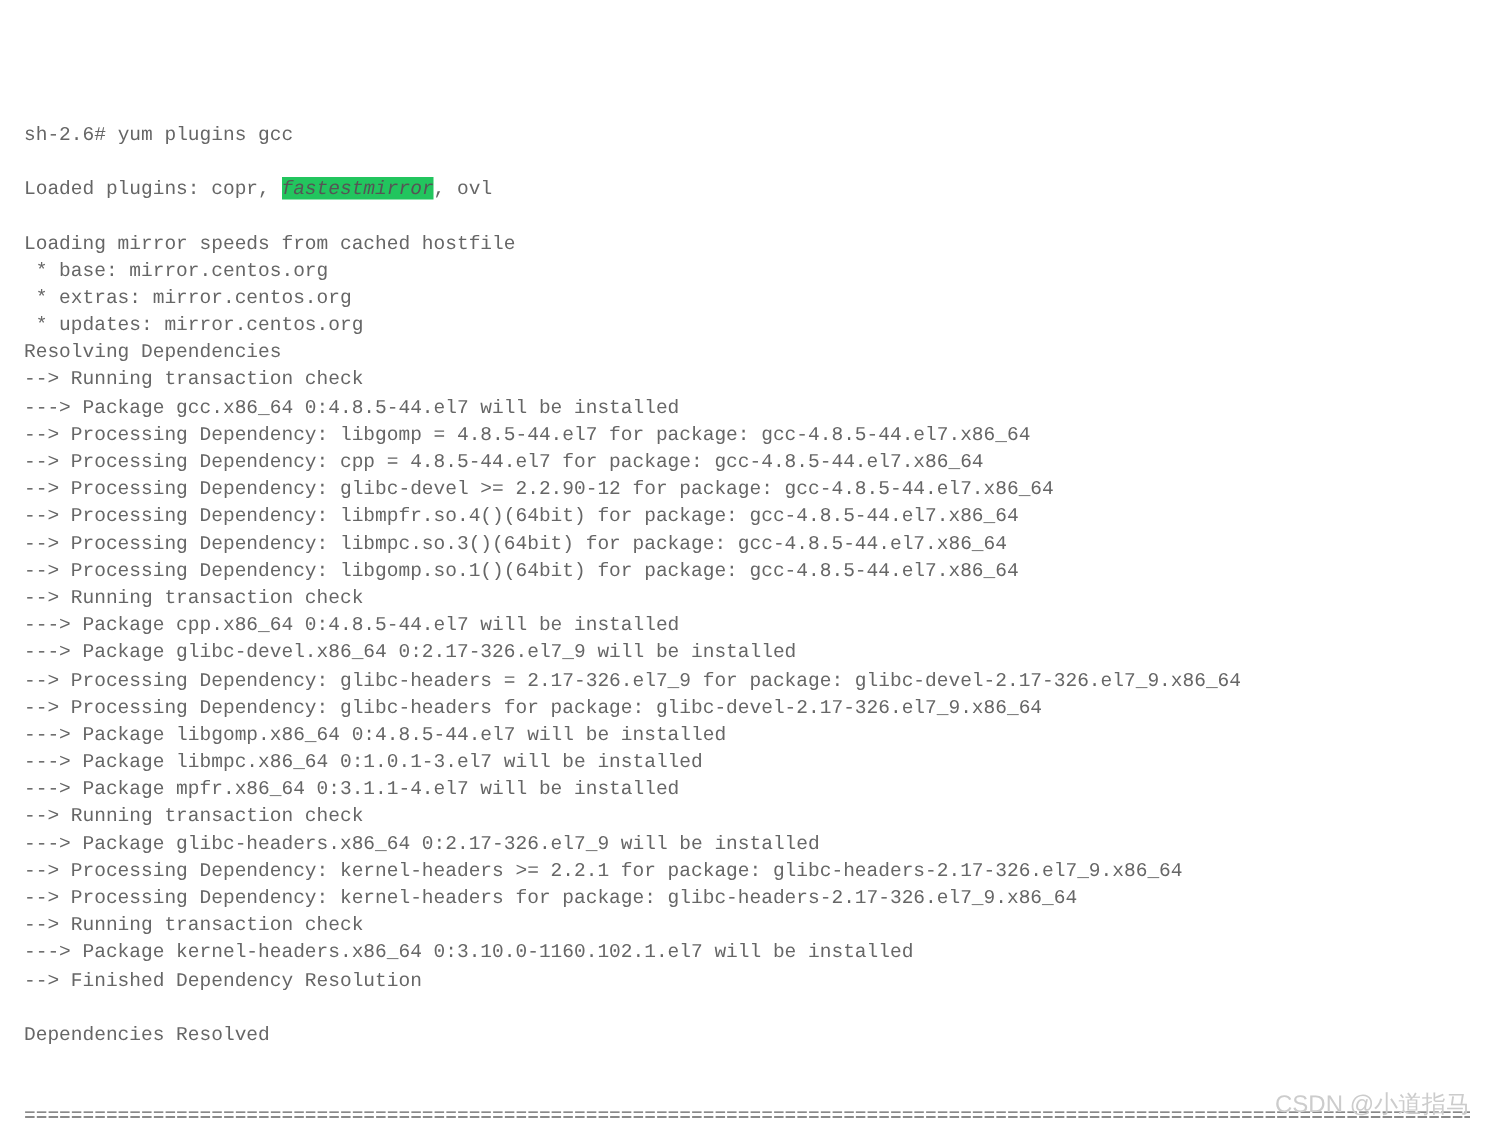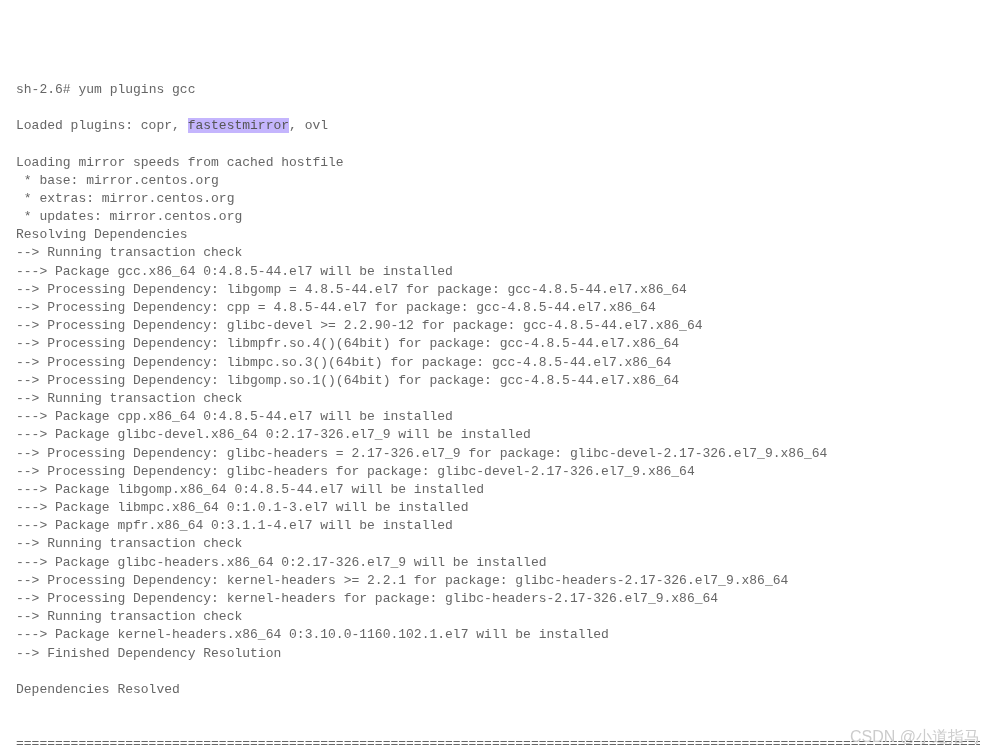--- a/index.html
+++ b/index.html
@@ -14,22 +14,23 @@
       background: #fff;
       padding: 8px 16px;
       line-height: 1.4;
       white-space: pre;
       position: relative;
       width: 996px;
       height: 756px;
       overflow: hidden;
     }
     .highlight {
-      background-color: #c4b5fd;
+      background-color: #22c55e;
       color: #555;
+      font-style: italic;
     }
     .watermark {
       position: absolute;
       bottom: 8px;
       right: 16px;
       color: #ccc;
       font-family: sans-serif;
       font-size: 16px;
     }
     .line {

